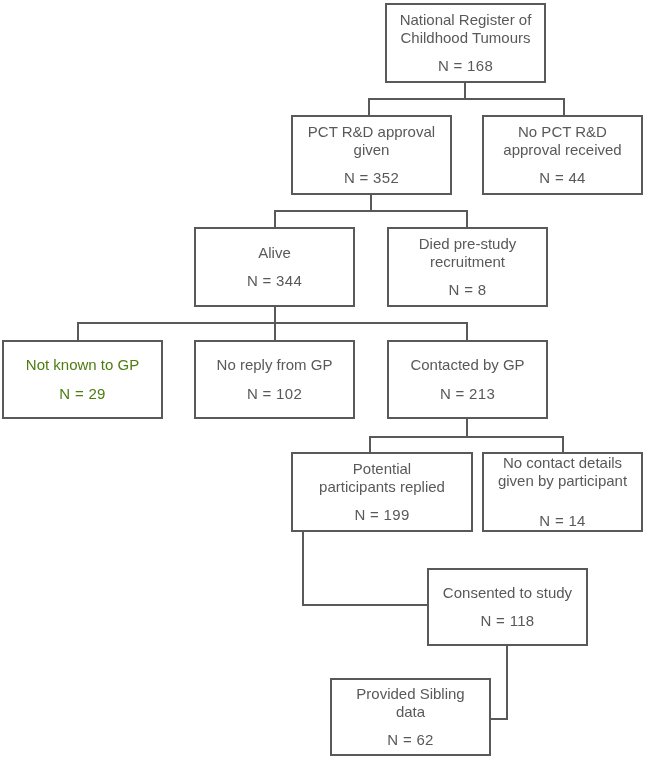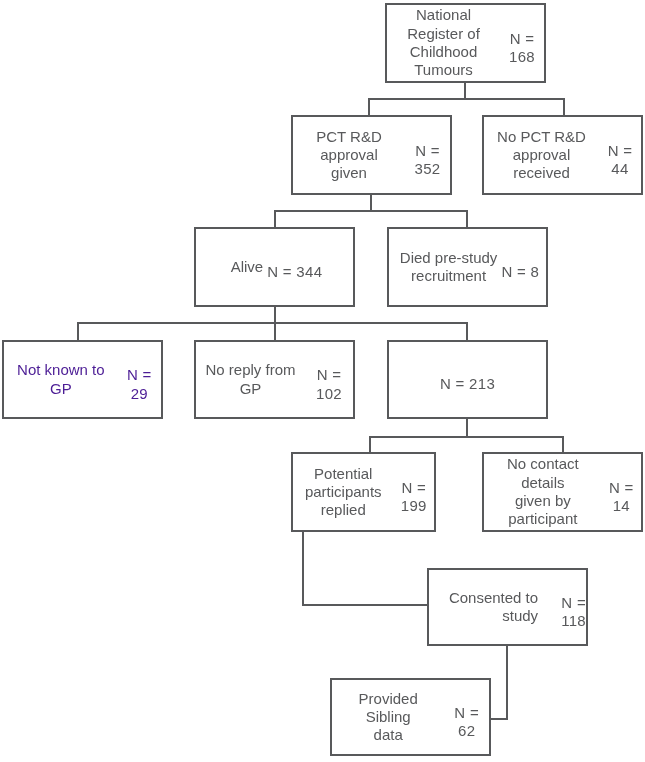--- a/index.html
+++ b/index.html
@@ -21,21 +21,21 @@
     top: 0;
     width: 645px;
     height: 762px;
   }
   .node-box {
     position: absolute;
     box-sizing: border-box;
     border: 2px solid #58595b;
     background: #ffffff;
     display: flex;
-    flex-direction: row;
+    flex-direction: column;
     align-items: center;
     justify-content: center;
     text-align: center;
     color: #58595b;
     font-size: 15px;
     line-height: 1.22;
     z-index: 2;
   }
   .node-label {
     display: block;
@@ -82,32 +82,33 @@
       </div>
       <div class="node-box" style="left: 194px; top: 227px; width: 161px; height: 80px; border-color: rgb(88, 89, 91); color: rgb(88, 89, 91);">
         <span class="node-label">Alive</span>
         <span class="node-count">N = 344</span>
       </div>
       <div class="node-box" style="left: 387px; top: 227px; width: 161px; height: 80px; border-color: rgb(88, 89, 91); color: rgb(88, 89, 91);">
         <span class="node-label">Died pre-study
 recruitment</span>
         <span class="node-count">N = 8</span>
       </div>
-      <div class="node-box" style="left: 2px; top: 340px; width: 161px; height: 79px; border-color: rgb(88, 89, 91); color: #4c1d95;">
+      <div class="node-box" style="left: 2px; top: 340px; width: 161px; height: 79px; border-color: rgb(88, 89, 91); color: #4d7c0f;">
         <span class="node-label">Not known to GP</span>
         <span class="node-count">N = 29</span>
       </div>
       <div class="node-box" style="left: 194px; top: 340px; width: 161px; height: 79px; border-color: rgb(88, 89, 91); color: rgb(88, 89, 91);">
         <span class="node-label">No reply from GP</span>
         <span class="node-count">N = 102</span>
       </div>
       <div class="node-box" style="left: 387px; top: 340px; width: 161px; height: 79px; border-color: rgb(88, 89, 91); color: rgb(88, 89, 91);">
+        <span class="node-label">Contacted by GP</span>
         <span class="node-count">N = 213</span>
       </div>
-      <div class="node-box" style="left: 291px; top: 452px; width: 145px; height: 80px; border-color: rgb(88, 89, 91); color: rgb(88, 89, 91);">
+      <div class="node-box" style="left: 291px; top: 452px; width: 182px; height: 80px; border-color: rgb(88, 89, 91); color: rgb(88, 89, 91);">
         <span class="node-label">Potential
 participants replied</span>
         <span class="node-count">N = 199</span>
       </div>
       <div class="node-box" style="left: 482px; top: 452px; width: 161px; height: 80px; border-color: rgb(88, 89, 91); color: rgb(88, 89, 91); justify-content: space-between;">
         <span class="node-label">No contact details
 given by participant</span>
         <span class="node-count">N = 14</span>
       </div>
       <div class="node-box" style="left: 427px; top: 568px; width: 161px; height: 78px; border-color: rgb(88, 89, 91); color: rgb(88, 89, 91); text-align: right;">

